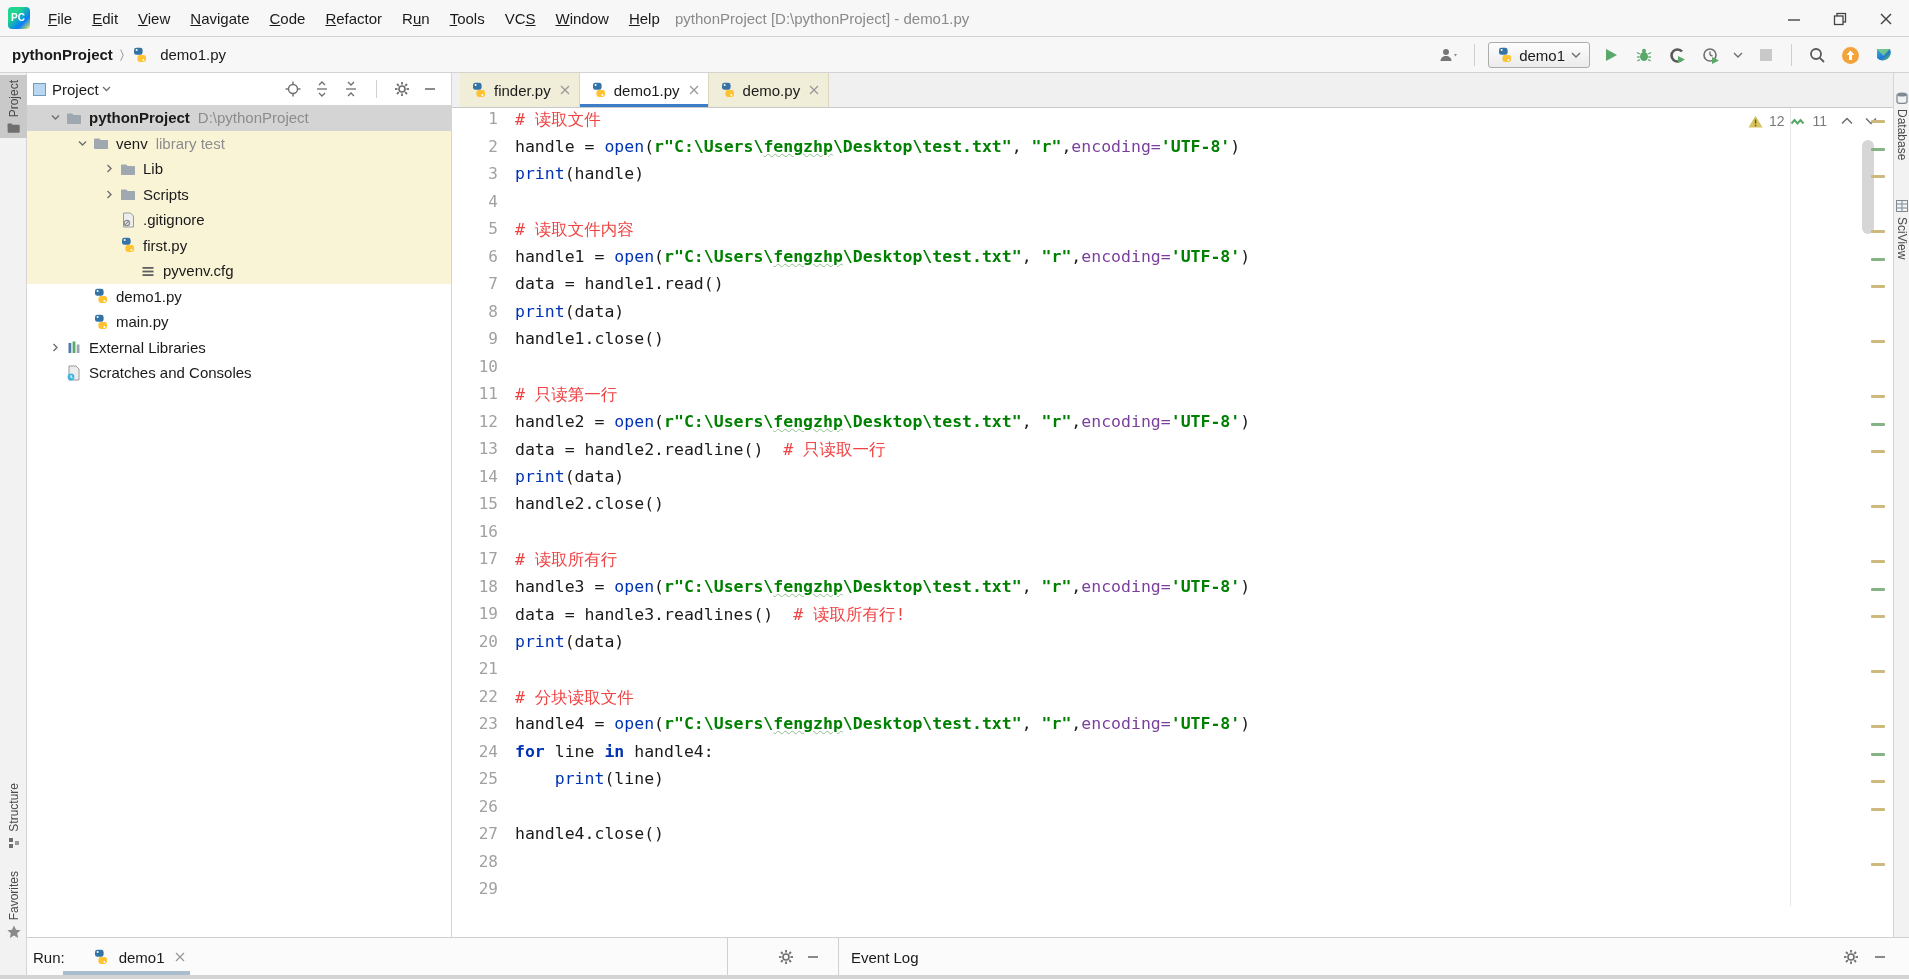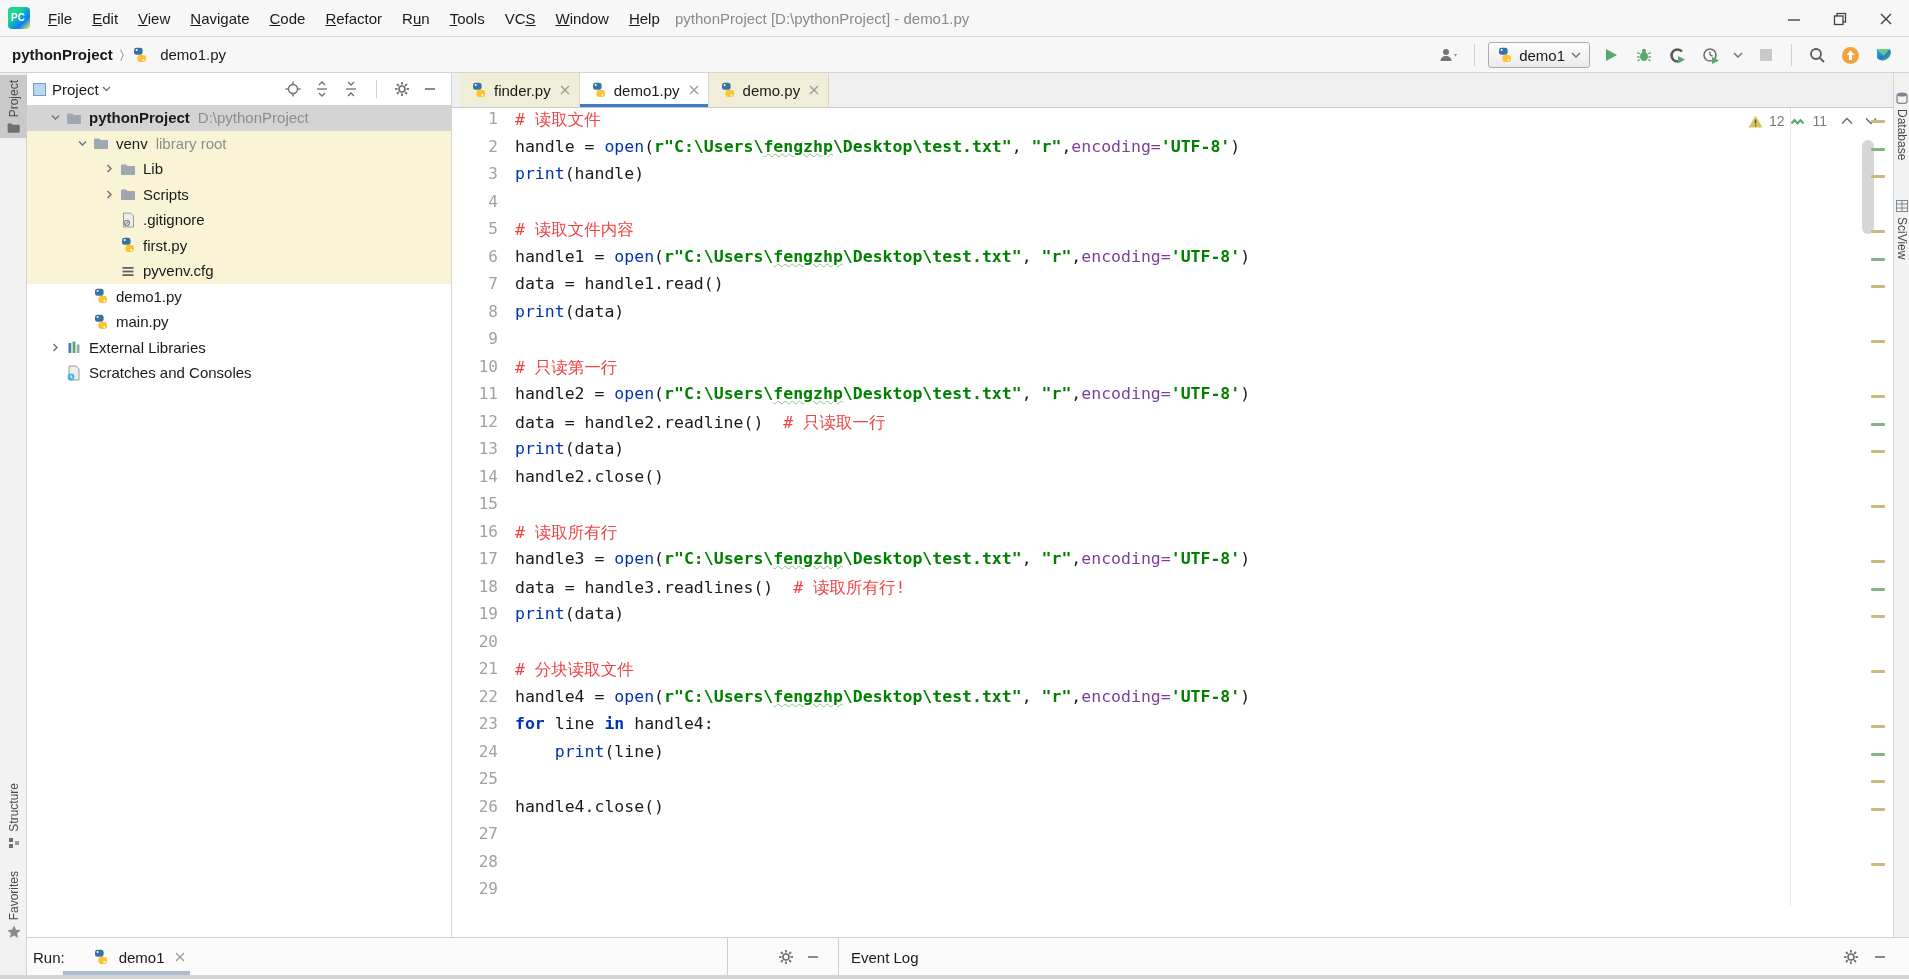--- a/index.html
+++ b/index.html
@@ -346,21 +346,21 @@
             <svg width="11" height="11">
               <path d="M2 3.5l3.5 3.5L9 3.5" fill="none" stroke="#6e6e6e" stroke-width="1.4"></path>
             </svg>
           </span>
           <span class="tree-icon">
             <svg width="16" height="14">
               <path d="M1 3.5c0-.6.4-1 1-1h4.2L7.6 4H14c.6 0 1 .4 1 1v7c0 .6-.4 1-1 1H2c-.6 0-1-.4-1-1z" fill="#9fa8b0"></path>
             </svg>
           </span>
           <span class="tree-name">venv</span>
-          <span class="tree-suffix">library root</span>
+          <span class="tree-suffix">library test</span>
         </div>
         <div class="tree-row lib" style="padding-left: 72px;">
           <span class="chev-slot">
             <svg width="11" height="11">
               <path d="M3.5 2L7 5.5 3.5 9" fill="none" stroke="#6e6e6e" stroke-width="1.4"></path>
             </svg>
           </span>
           <span class="tree-icon">
             <svg width="16" height="14">
               <path d="M1 3.5c0-.6.4-1 1-1h4.2L7.6 4H14c.6 0 1 .4 1 1v7c0 .6-.4 1-1 1H2c-.6 0-1-.4-1-1z" fill="#9fa8b0"></path>
@@ -397,21 +397,21 @@
           <span class="tree-icon">
             <svg width="16" height="16">
               <rect x="2" y="0.8" width="8.6" height="7" rx="2.4" fill="#3673a5"></rect>
               <rect x="5.4" y="8" width="8.6" height="7" rx="2.4" fill="#ffc331"></rect>
               <circle cx="4.6" cy="3" r="1" fill="#fff"></circle>
               <circle cx="11.4" cy="12.9" r="1" fill="#fff"></circle>
             </svg>
           </span>
           <span class="tree-name">first.py</span>
         </div>
-        <div class="tree-row lib" style="padding-left: 72px;">
+        <div class="tree-row lib" style="padding-left: 92px;">
           <span class="chev-slot"></span>
           <span class="tree-icon">
             <svg width="14" height="14">
               <rect x="1.5" y="3" width="11" height="1.8" fill="#5f5f5f"></rect>
               <rect x="1.5" y="6.6" width="11" height="1.8" fill="#5f5f5f"></rect>
               <rect x="1.5" y="10.2" width="11" height="1.8" fill="#5f5f5f"></rect>
             </svg>
           </span>
           <span class="tree-name">pyvenv.cfg</span>
         </div>
@@ -552,20 +552,21 @@
       <div class="code-col" id="code-col">
         <div class="margin-guide"></div>
       <div class="code-line"><span class="tk-c"># 读取文件</span></div>
           <div class="code-line"><span>handle = </span><span class="tk-k">open</span><span>(</span><span class="tk-s">r"C:\Users\</span><span class="tk-st">fengzhp</span><span class="tk-s">\Desktop\test.txt"</span><span>, </span><span class="tk-s">"r"</span><span>,</span><span class="tk-a">encoding=</span><span class="tk-s">'UTF-8'</span><span>)</span></div>
           <div class="code-line"><span class="tk-k">print</span><span>(handle)</span></div>
           <div class="code-line"></div>
           <div class="code-line"><span class="tk-c"># 读取文件内容</span></div>
           <div class="code-line"><span>handle1 = </span><span class="tk-k">open</span><span>(</span><span class="tk-s">r"C:\Users\</span><span class="tk-st">fengzhp</span><span class="tk-s">\Desktop\test.txt"</span><span>, </span><span class="tk-s">"r"</span><span>,</span><span class="tk-a">encoding=</span><span class="tk-s">'UTF-8'</span><span>)</span></div>
           <div class="code-line"><span>data = handle1.read()</span></div>
           <div class="code-line"><span class="tk-k">print</span><span>(data)</span></div>
+          <div class="code-line"><span>handle1.close()</span></div>
           <div class="code-line"></div>
           <div class="code-line"><span class="tk-c"># 只读第一行</span></div>
           <div class="code-line"><span>handle2 = </span><span class="tk-k">open</span><span>(</span><span class="tk-s">r"C:\Users\</span><span class="tk-st">fengzhp</span><span class="tk-s">\Desktop\test.txt"</span><span>, </span><span class="tk-s">"r"</span><span>,</span><span class="tk-a">encoding=</span><span class="tk-s">'UTF-8'</span><span>)</span></div>
           <div class="code-line"><span>data = handle2.readline()  </span><span class="tk-c"># 只读取一行</span></div>
           <div class="code-line"><span class="tk-k">print</span><span>(data)</span></div>
           <div class="code-line"><span>handle2.close()</span></div>
           <div class="code-line"></div>
           <div class="code-line"><span class="tk-c"># 读取所有行</span></div>
           <div class="code-line"><span>handle3 = </span><span class="tk-k">open</span><span>(</span><span class="tk-s">r"C:\Users\</span><span class="tk-st">fengzhp</span><span class="tk-s">\Desktop\test.txt"</span><span>, </span><span class="tk-s">"r"</span><span>,</span><span class="tk-a">encoding=</span><span class="tk-s">'UTF-8'</span><span>)</span></div>
           <div class="code-line"><span>data = handle3.readlines()  </span><span class="tk-c"># 读取所有行!</span></div>

